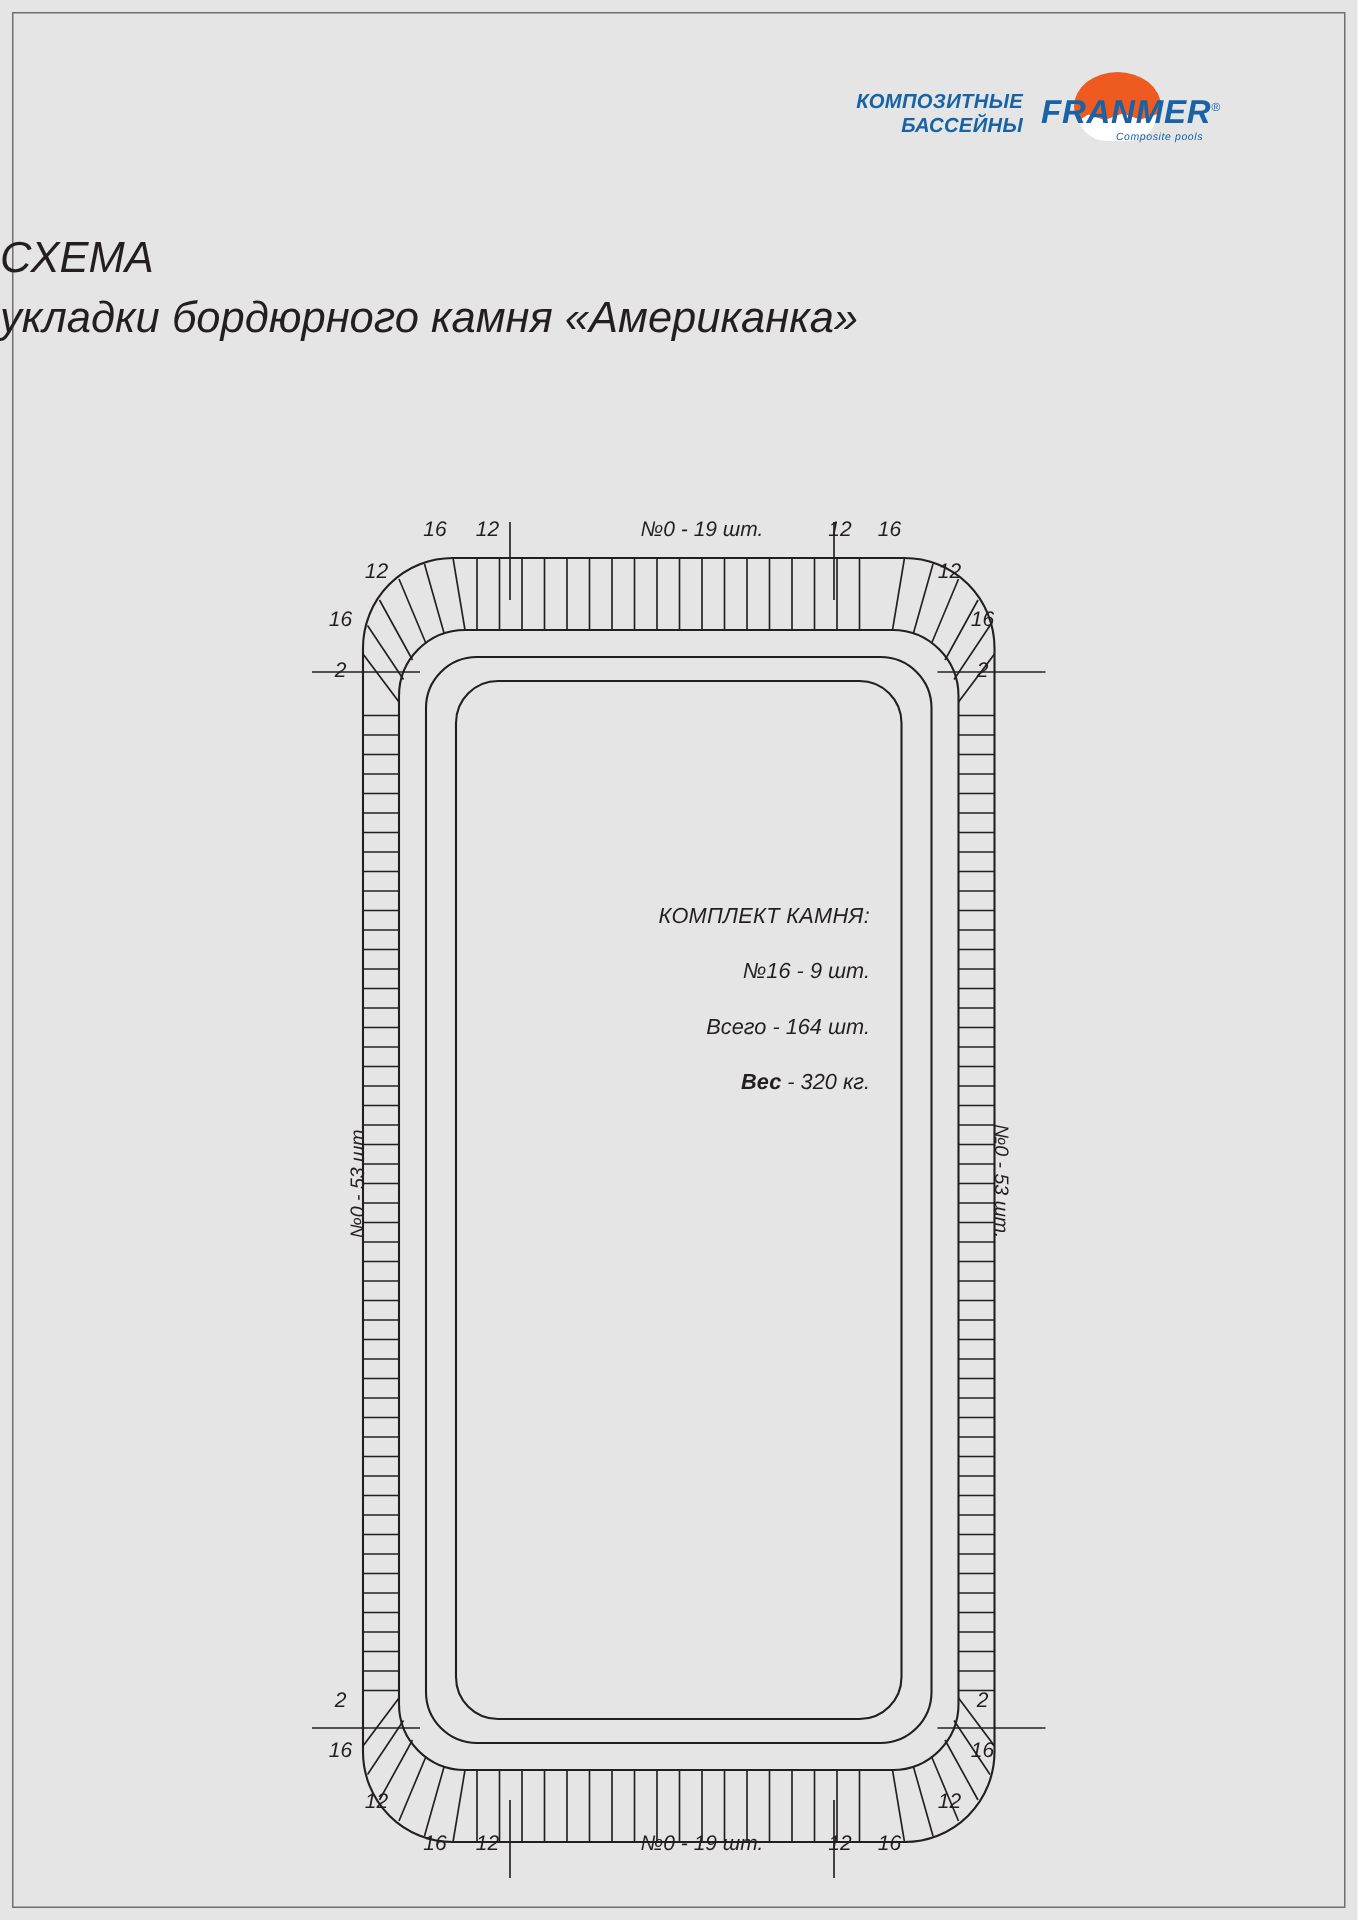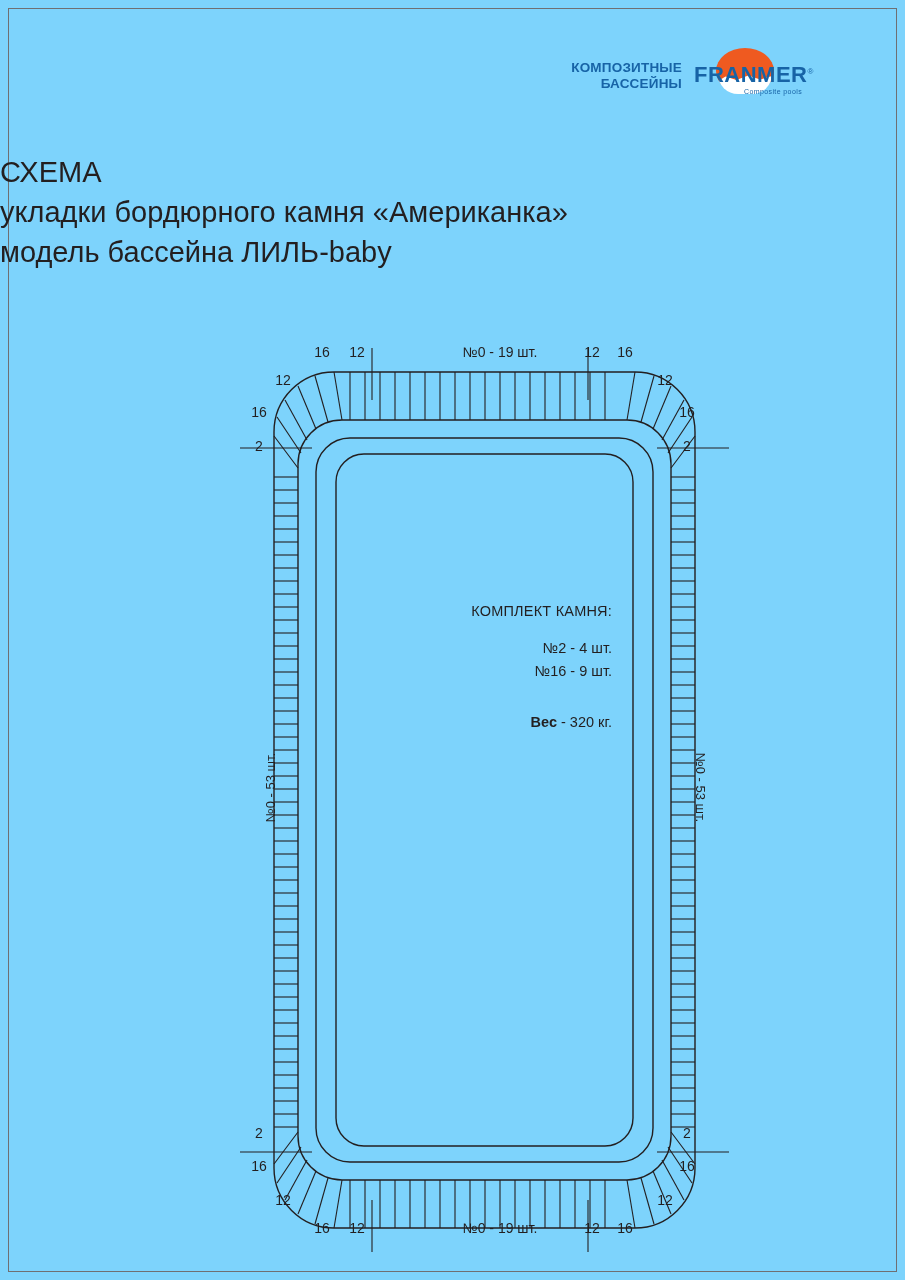--- a/index.html
+++ b/index.html
@@ -8,23 +8,24 @@
     background: #ffffff;
   }
   body {
     font-family: "Liberation Sans", sans-serif;
     color: #000000;
   }
   .page {
     position: relative;
     width: 905px;
     height: 1280px;
-    background: #7dd3fc;
+    background: #e5e5e5;
     box-sizing: border-box;
     overflow: hidden;
+    font-style: italic;
   }
   .page-border {
     position: absolute;
     left: 8px;
     top: 8px;
     width: 889px;
     height: 1264px;
     border: 1px solid #6f6f72;
     box-sizing: border-box;
     pointer-events: none;
@@ -117,21 +118,20 @@
   .title-line2 { font-weight: normal; }
   .title-line3 { font-weight: normal; }
 
   
   .diagram {
     position: absolute;
     left: 0;
     top: 330px;
     width: 783px;
     height: 940px;
-    margin-left: 32px;
   }
   .diagram svg {
     display: block;
   }
   .callout {
     position: absolute;
     text-align: center;
     font-size: 14px;
     color: #231f20;
     white-space: nowrap;
@@ -181,21 +181,20 @@
       <div class="logo-word">
         <span>FRANMER</span><span class="logo-reg">®</span>
       </div>
       <div class="logo-sub">Composite pools</div>
     </div>
   </div>
 
   <div class="title-block">
     <div class="title-line1">СХЕМА</div>
     <div class="title-line2">укладки бордюрного камня «Американка»</div>
-    <div class="title-line3">модель бассейна ЛИЛЬ-baby</div>
   </div>
 
   <div class="diagram">
 
     <svg width="905" height="940" viewBox="0 0 905 940">
       <g fill="none" stroke="#231f20" stroke-width="1.4" stroke-linejoin="round" stroke-linecap="round">
 
         <path d="M 302,42 L 603,42 A 60,60 0 0 1 663,102 L 663,838 A 60,60 0 0 1 603,898 L 302,898 A 60,60 0 0 1 242,838 L 242,102 A 60,60 0 0 1 302,42 Z"></path>
 
         <path d="M 310,90 L 595,90 A 44,44 0 0 1 639,134 L 639,806 A 44,44 0 0 1 595,850 L 310,850 A 44,44 0 0 1 266,806 L 266,134 A 44,44 0 0 1 310,90 Z"></path>
@@ -425,23 +424,23 @@
     <div class="callout" style="left:640px; top:828px; width:30px;">16</div>
     <div class="callout" style="left:618px; top:862px; width:30px;">12</div>
     <div class="callout" style="left:545px; top:890px; width:30px;">12</div>
     <div class="callout" style="left:578px; top:890px; width:30px;">16</div>
 
     <div class="vlabel left" style="left:178px; top:450px; width:120px; text-align:center;">№0 - 53 шт.</div>
     <div class="vlabel right" style="left:608px; top:450px; width:120px; text-align:center;">№0 - 53 шт.</div>
 
     <div class="legend">
       <div class="legend-title">КОМПЛЕКТ КАМНЯ:</div>
-      <div>№2 - 4 шт.</div>
       <div>№16 - 9 шт.</div>
       <div class="legend-gap"></div>
+      <div>Всего - 164 шт.</div>
       <div class="legend-gap"></div>
       <div class="legend-weight">
         <b>Вес</b>
         <span>- 320 кг.</span>
       </div>
     </div>
 
   </div>
 </div>
 

